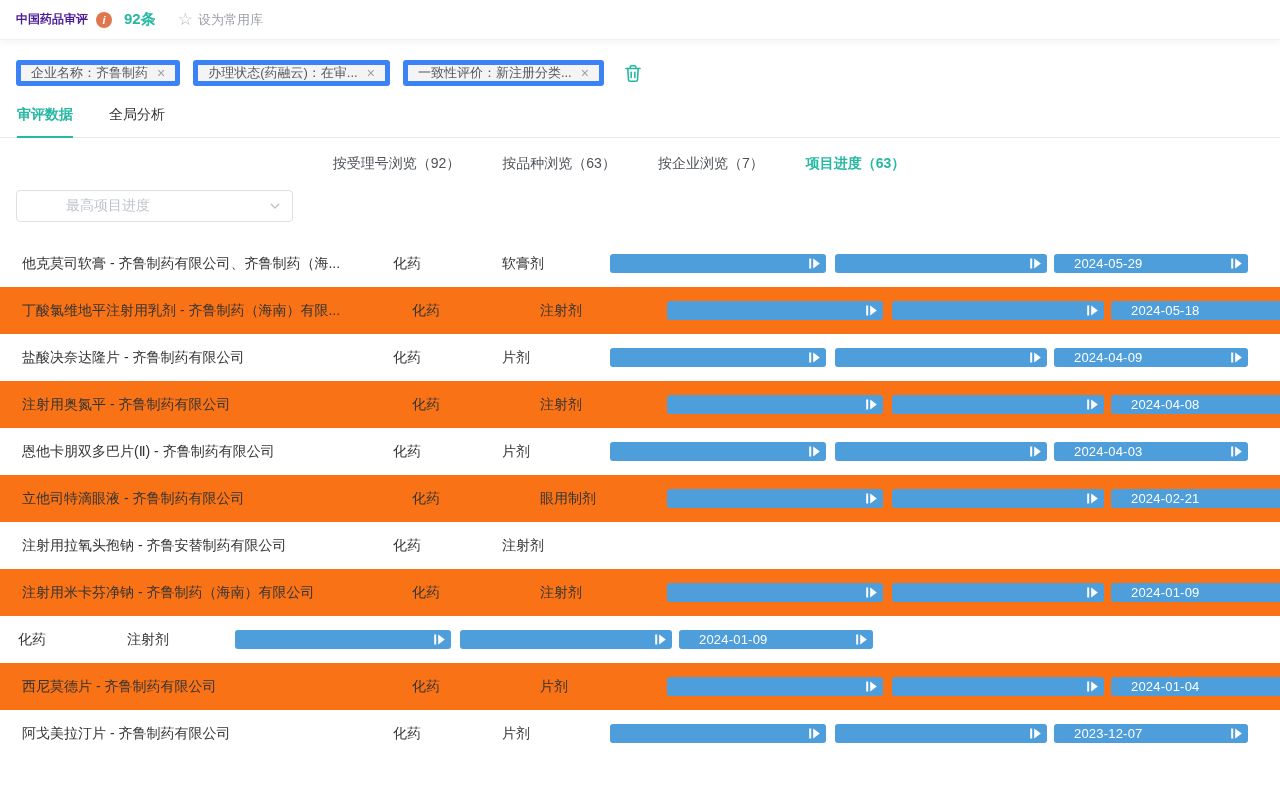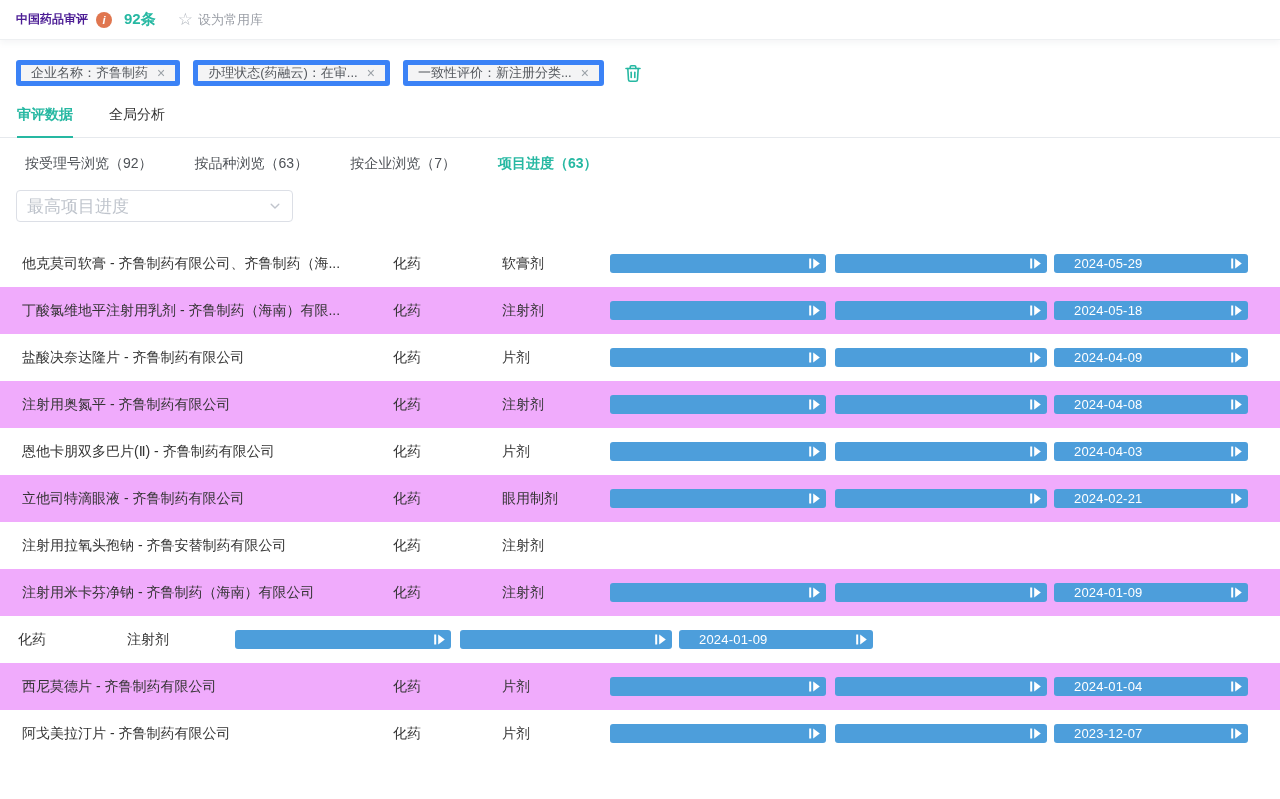--- a/index.html
+++ b/index.html
@@ -42,32 +42,32 @@
   }
   .tag .close { margin-left: 9px; color: #9aa0a6; font-size: 14px; cursor: pointer; line-height: 1; }
   .trash-btn { margin-left: 6px; cursor: pointer; display: flex; align-items: center; }
 
   
   .tabs { display: flex; margin-top: 20px; padding: 0 17px; border-bottom: 1px solid #e6e9ed; }
   .tab { font-size: 14px; padding-bottom: 12px; margin-right: 36px; cursor: pointer; color: #333; }
   .tab.active { color: #26b8a2; font-weight: bold; border-bottom: 2px solid #26b8a2; margin-bottom: -1px; }
 
   
-  .subtabs { display: flex; margin: 17px 25px 0; padding-left: 0; }
+  .subtabs { display: flex; margin: 17px 12px 0; padding-left: 0; justify-content: center; }
   .subtab { font-size: 14px; color: #4e5257; margin-right: 42px; cursor: pointer; }
   .subtab.active { color: #26b8a2; font-weight: bold; }
 
   
   .select-box {
     margin: 17px 16px 0; width: 277px; height: 32px;
     border: 1px solid #dcdfe6; border-radius: 4px;
     display: flex; align-items: center; justify-content: space-between;
     padding: 0 10px; cursor: pointer;
   }
-  .select-placeholder { font-size: 17px; color: #bfc4cc; }
+  .select-placeholder { font-size: 14px; color: #bfc4cc; margin-left: 39px; }
 
   
   .table { margin-top: 18px; }
   .t-head {
     display: flex; align-items: center; height: 42px;
     background: #f5f6f7; position: relative; font-weight: bold; font-size: 14px; color: #2b2b2b;
   }
   .cell { flex: none; white-space: nowrap; overflow: hidden; }
   .col-project { width: 375px; padding-left: 22px; }
   .col-type    { width: 105px; padding-left: 18px; }
@@ -75,21 +75,21 @@
   .vdiv { position: absolute; top: 11px; width: 1px; height: 20px; background: #d9dce1; }
   .vdiv.d1 { left: 372px; } .vdiv.d2 { left: 478px; } .vdiv.d3 { left: 588px; }
 
   .head-bars { display: flex; align-items: center; padding-left: 22px; flex: none; }
   .hb { text-align: center; flex: none; }
   .hb1 { width: 216px; } .hb2 { width: 212px; } .hb3 { width: 194px; }
   .harrow { flex: none; display: flex; align-items: center; justify-content: center; }
   .ha1 { width: 9px; } .ha2 { width: 7px; }
 
   .t-row { display: flex; align-items: center; height: 47px; font-size: 14px; color: #333; background: #fff; }
-  .t-row.alt { background: #f0abfc; }
+  .t-row.alt { background: #f97316; gap: 19px; }
   .t-row .col-project { cursor: pointer; }
 
   .bars { display: flex; align-items: center; padding-left: 22px; flex: none; }
   .bar {
     height: 19px; background: #4d9edb; border-radius: 3px;
     display: flex; align-items: center; flex: none; cursor: pointer;
   }
   .bar-1 { width: 216px; margin-right: 9px; justify-content: flex-end; padding-right: 5px; }
   .bar-2 { width: 212px; margin-right: 7px; justify-content: flex-end; padding-right: 5px; }
   .bar-3 { width: 194px; justify-content: space-between; padding: 0 5px 0 20px; }

